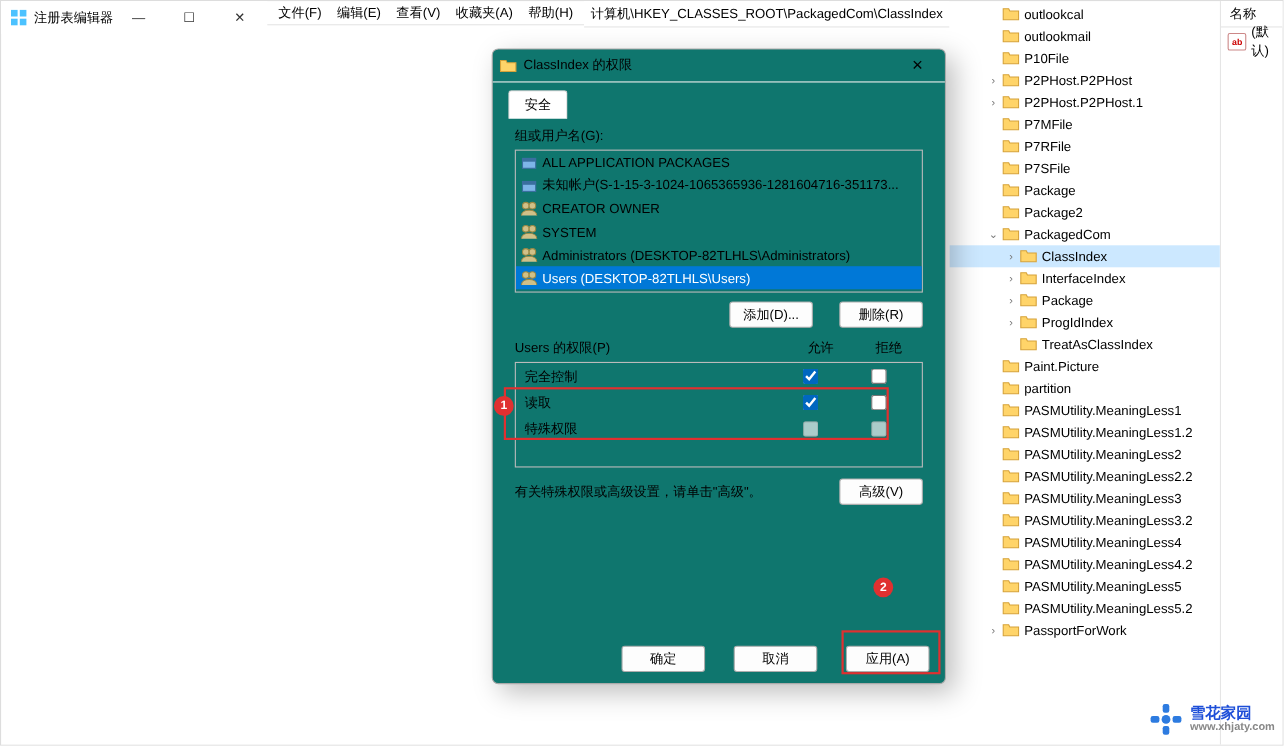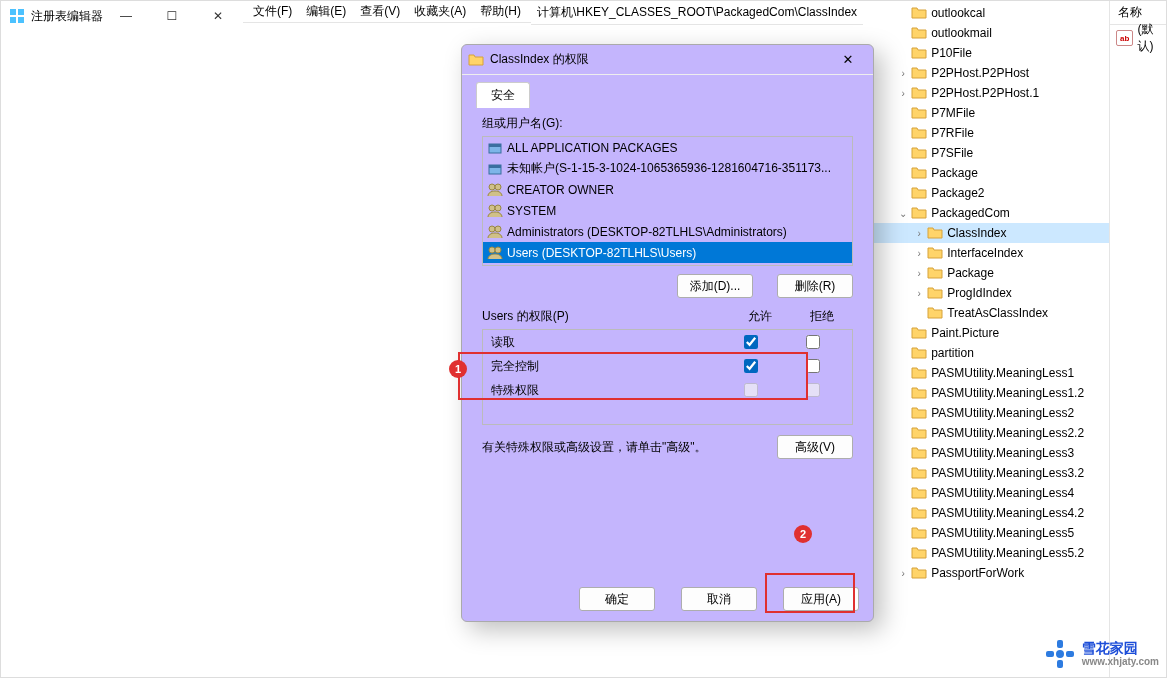--- a/index.html
+++ b/index.html
@@ -25,21 +25,21 @@
 .folder-icon{width:16px;height:16px;margin-right:4px;display:inline-block}
 .tree-label{color:#000}
 .tree-row.selected{background:#cce8ff}
 .tree-row.selected .tree-label{color:#000}
 .list-pane{flex:1;display:flex;flex-direction:column}
 .list-header{height:24px;display:flex;align-items:center;border-bottom:1px solid #e5e5e5;background:#fff}
 .col-name{padding:0 8px;font-size:12px}
 .list-body{flex:1;padding:4px 6px}
 .list-row{height:18px;display:flex;align-items:center}
 .str-icon{width:24px;height:16px;margin-right:4px;display:inline-flex;align-items:center;justify-content:center;font-size:8px;font-weight:bold;color:#c00;border:1px solid #c88;background:#fff;border-radius:2px}
-.dialog{position:absolute;left:461px;top:44px;width:413px;height:578px;background:#c4b5fd;border:1px solid #aaa;box-shadow:8px 8px 24px rgba(0,0,0,.25);display:flex;flex-direction:column;border-radius:6px}
+.dialog{position:absolute;left:447px;top:44px;width:413px;height:578px;background:#0f766e;border:1px solid #aaa;box-shadow:8px 8px 24px rgba(0,0,0,.25);display:flex;flex-direction:column;border-radius:6px}
 .dlg-title{height:30px;display:flex;align-items:center;padding:0 6px;border-bottom:1px solid #eee}
 .dlg-folder{width:16px;height:16px;margin-right:6px}
 .dlg-title-text{flex:1;font-size:12px}
 .dlg-close{width:38px;height:28px;display:flex;align-items:center;justify-content:center;font-size:13px}
 .tab-strip{height:30px;padding:6px 10px 0 14px}
 .tab{display:inline-block;padding:4px 14px;border:1px solid #ccc;border-bottom:none;border-radius:3px 3px 0 0;background:#fff;position:relative;top:1px;font-size:12px}
 .tab-body{flex:1;margin:0 10px 8px;padding:10px 10px;display:flex;flex-direction:column}
 .group-label{font-size:12px;margin-bottom:4px}
 .user-list{border:1px solid #bbb;height:130px;overflow:hidden;margin-bottom:8px}
 .user-row{height:21px;display:flex;align-items:center;padding:0 4px;font-size:12px}
@@ -400,30 +400,30 @@
       <button class="btn">添加(D)...</button>
       <button class="btn">删除(R)</button>
     </div>
     <div class="perm-head">
       <span class="perm-col-name">Users 的权限(P)</span>
       <span class="perm-col">允许</span>
       <span class="perm-col">拒绝</span>
     </div>
     <div class="perm-table" id="perms">
         <div class="perm-row">
+          <span class="perm-col-name">完全控制</span>
+          <span class="chk">
+            <input type="checkbox" checked="" style="">
+          </span>
+          <span class="chk">
+            <input type="checkbox" style="">
+          </span>
+        </div>
+        <div class="perm-row">
           <span class="perm-col-name">读取</span>
-          <span class="chk">
-            <input type="checkbox" checked="" style="">
-          </span>
-          <span class="chk">
-            <input type="checkbox" style="">
-          </span>
-        </div>
-        <div class="perm-row">
-          <span class="perm-col-name">完全控制</span>
           <span class="chk">
             <input type="checkbox" checked="" style="">
           </span>
           <span class="chk">
             <input type="checkbox" style="">
           </span>
         </div>
         <div class="perm-row">
           <span class="perm-col-name">特殊权限</span>
           <span class="chk">

